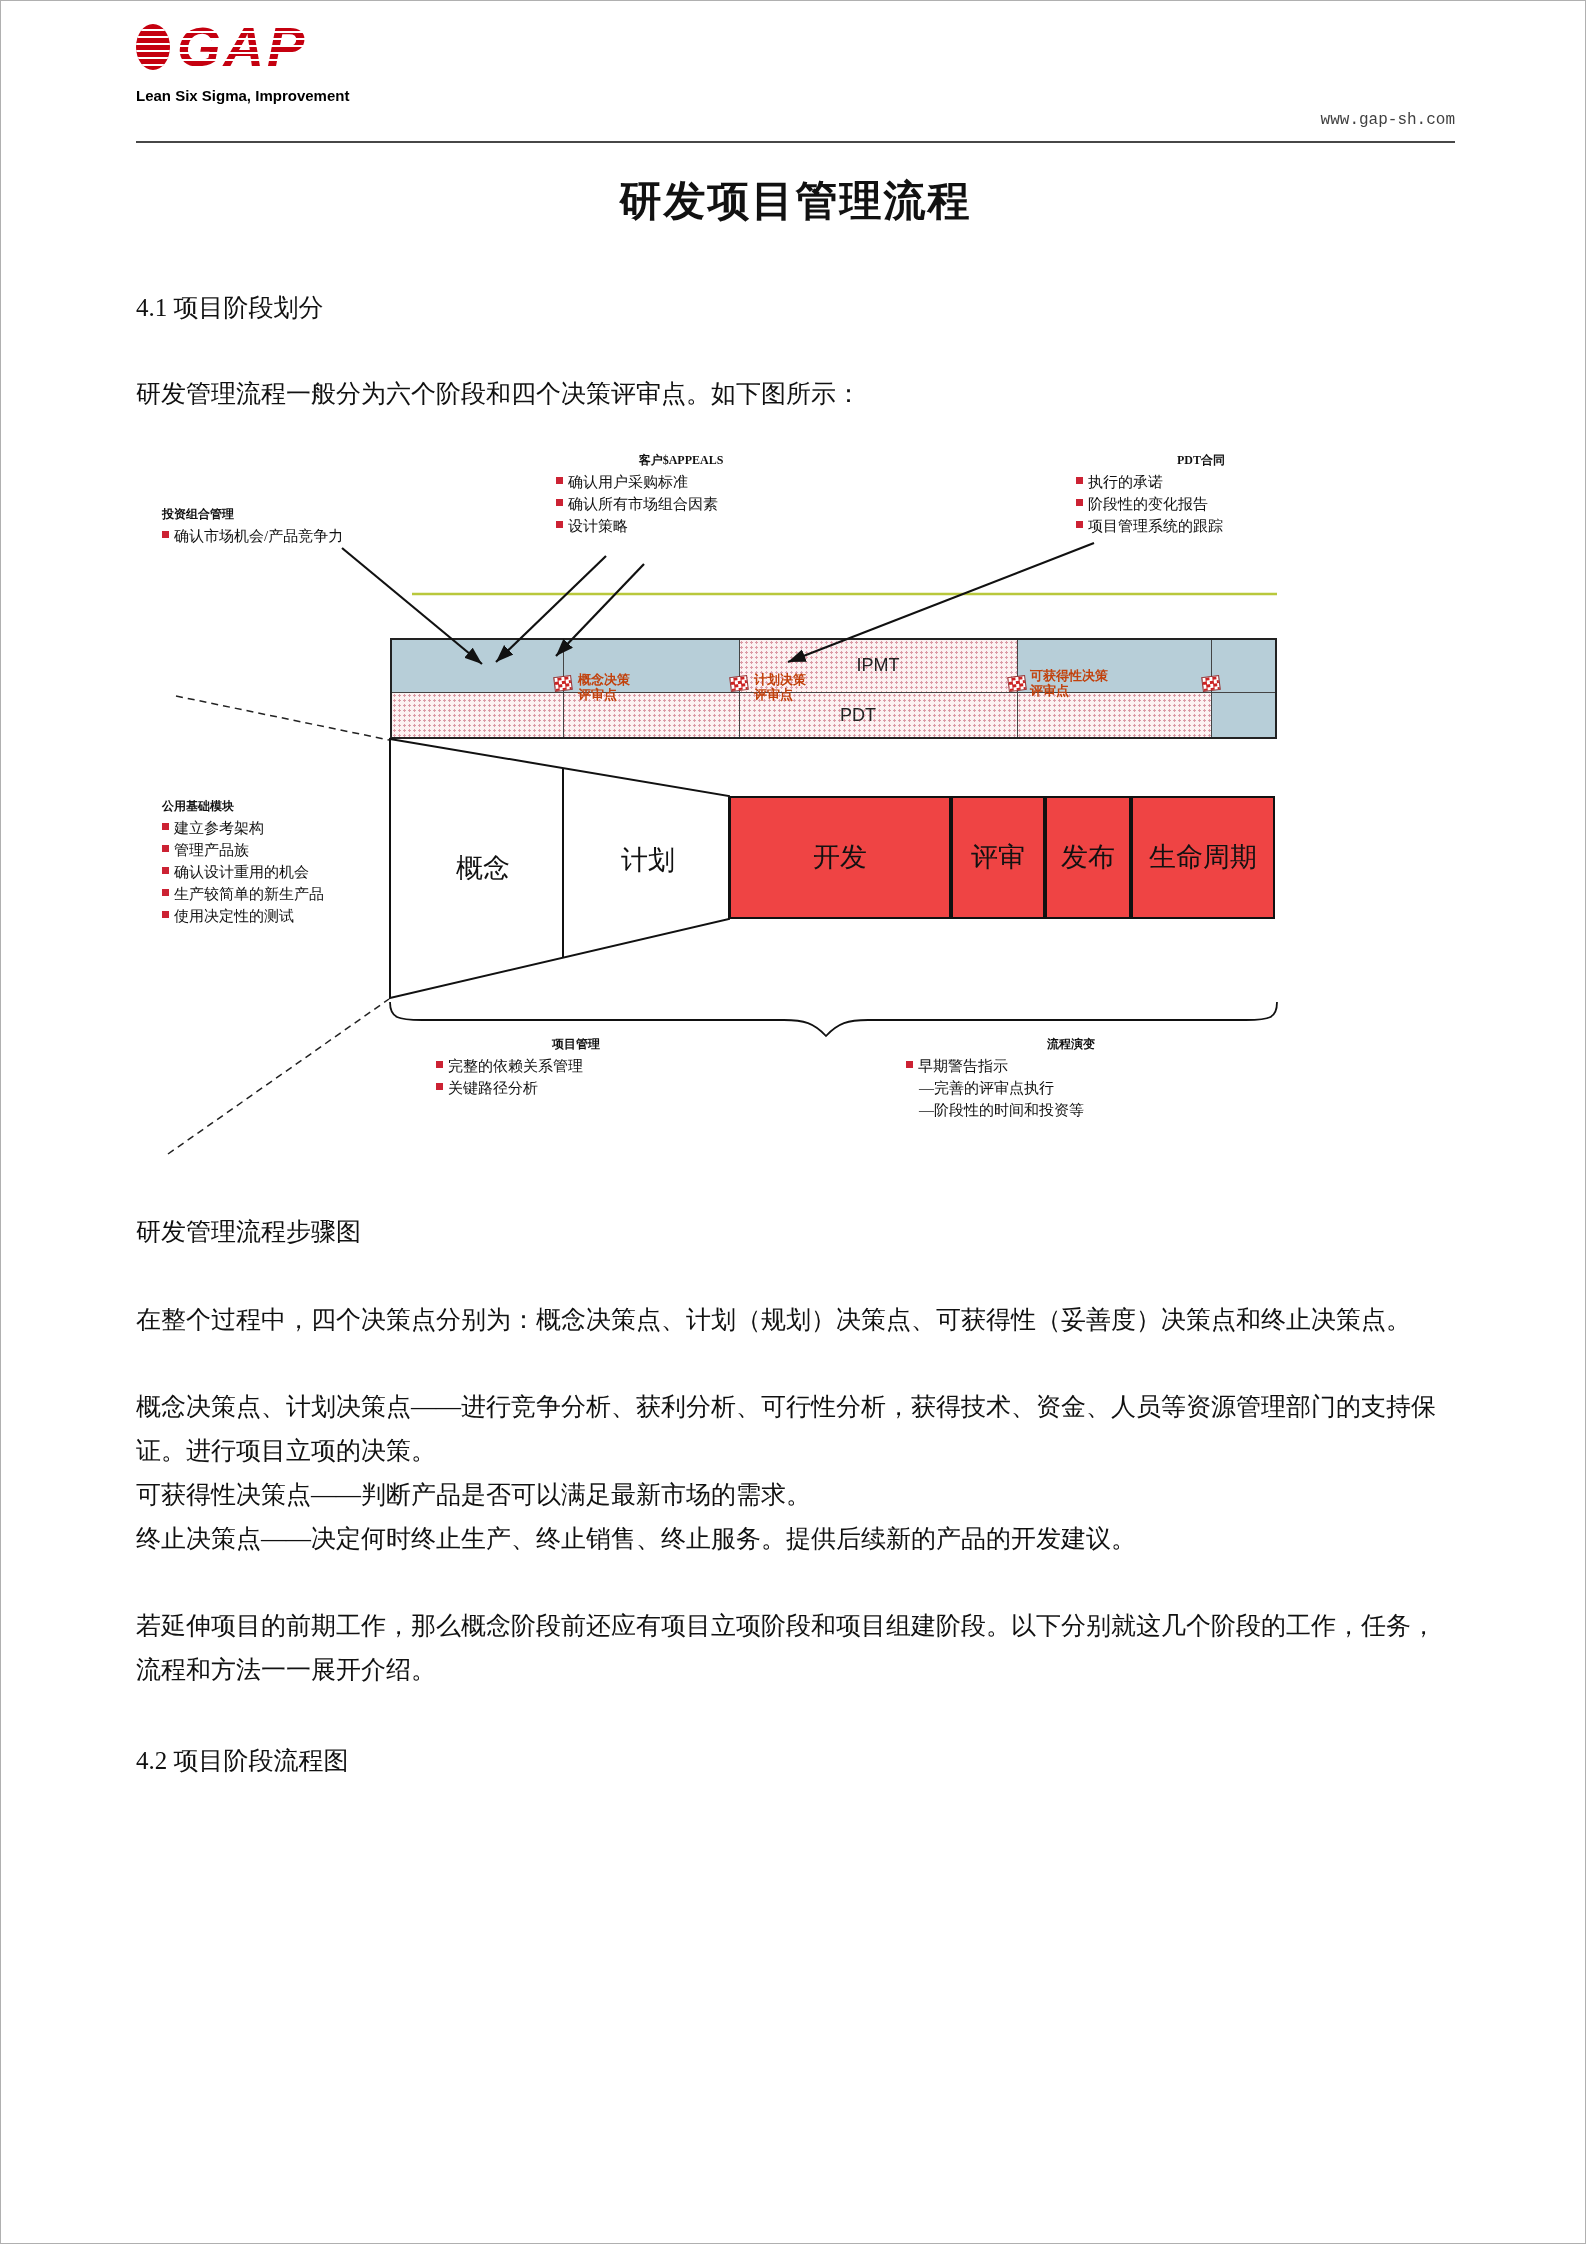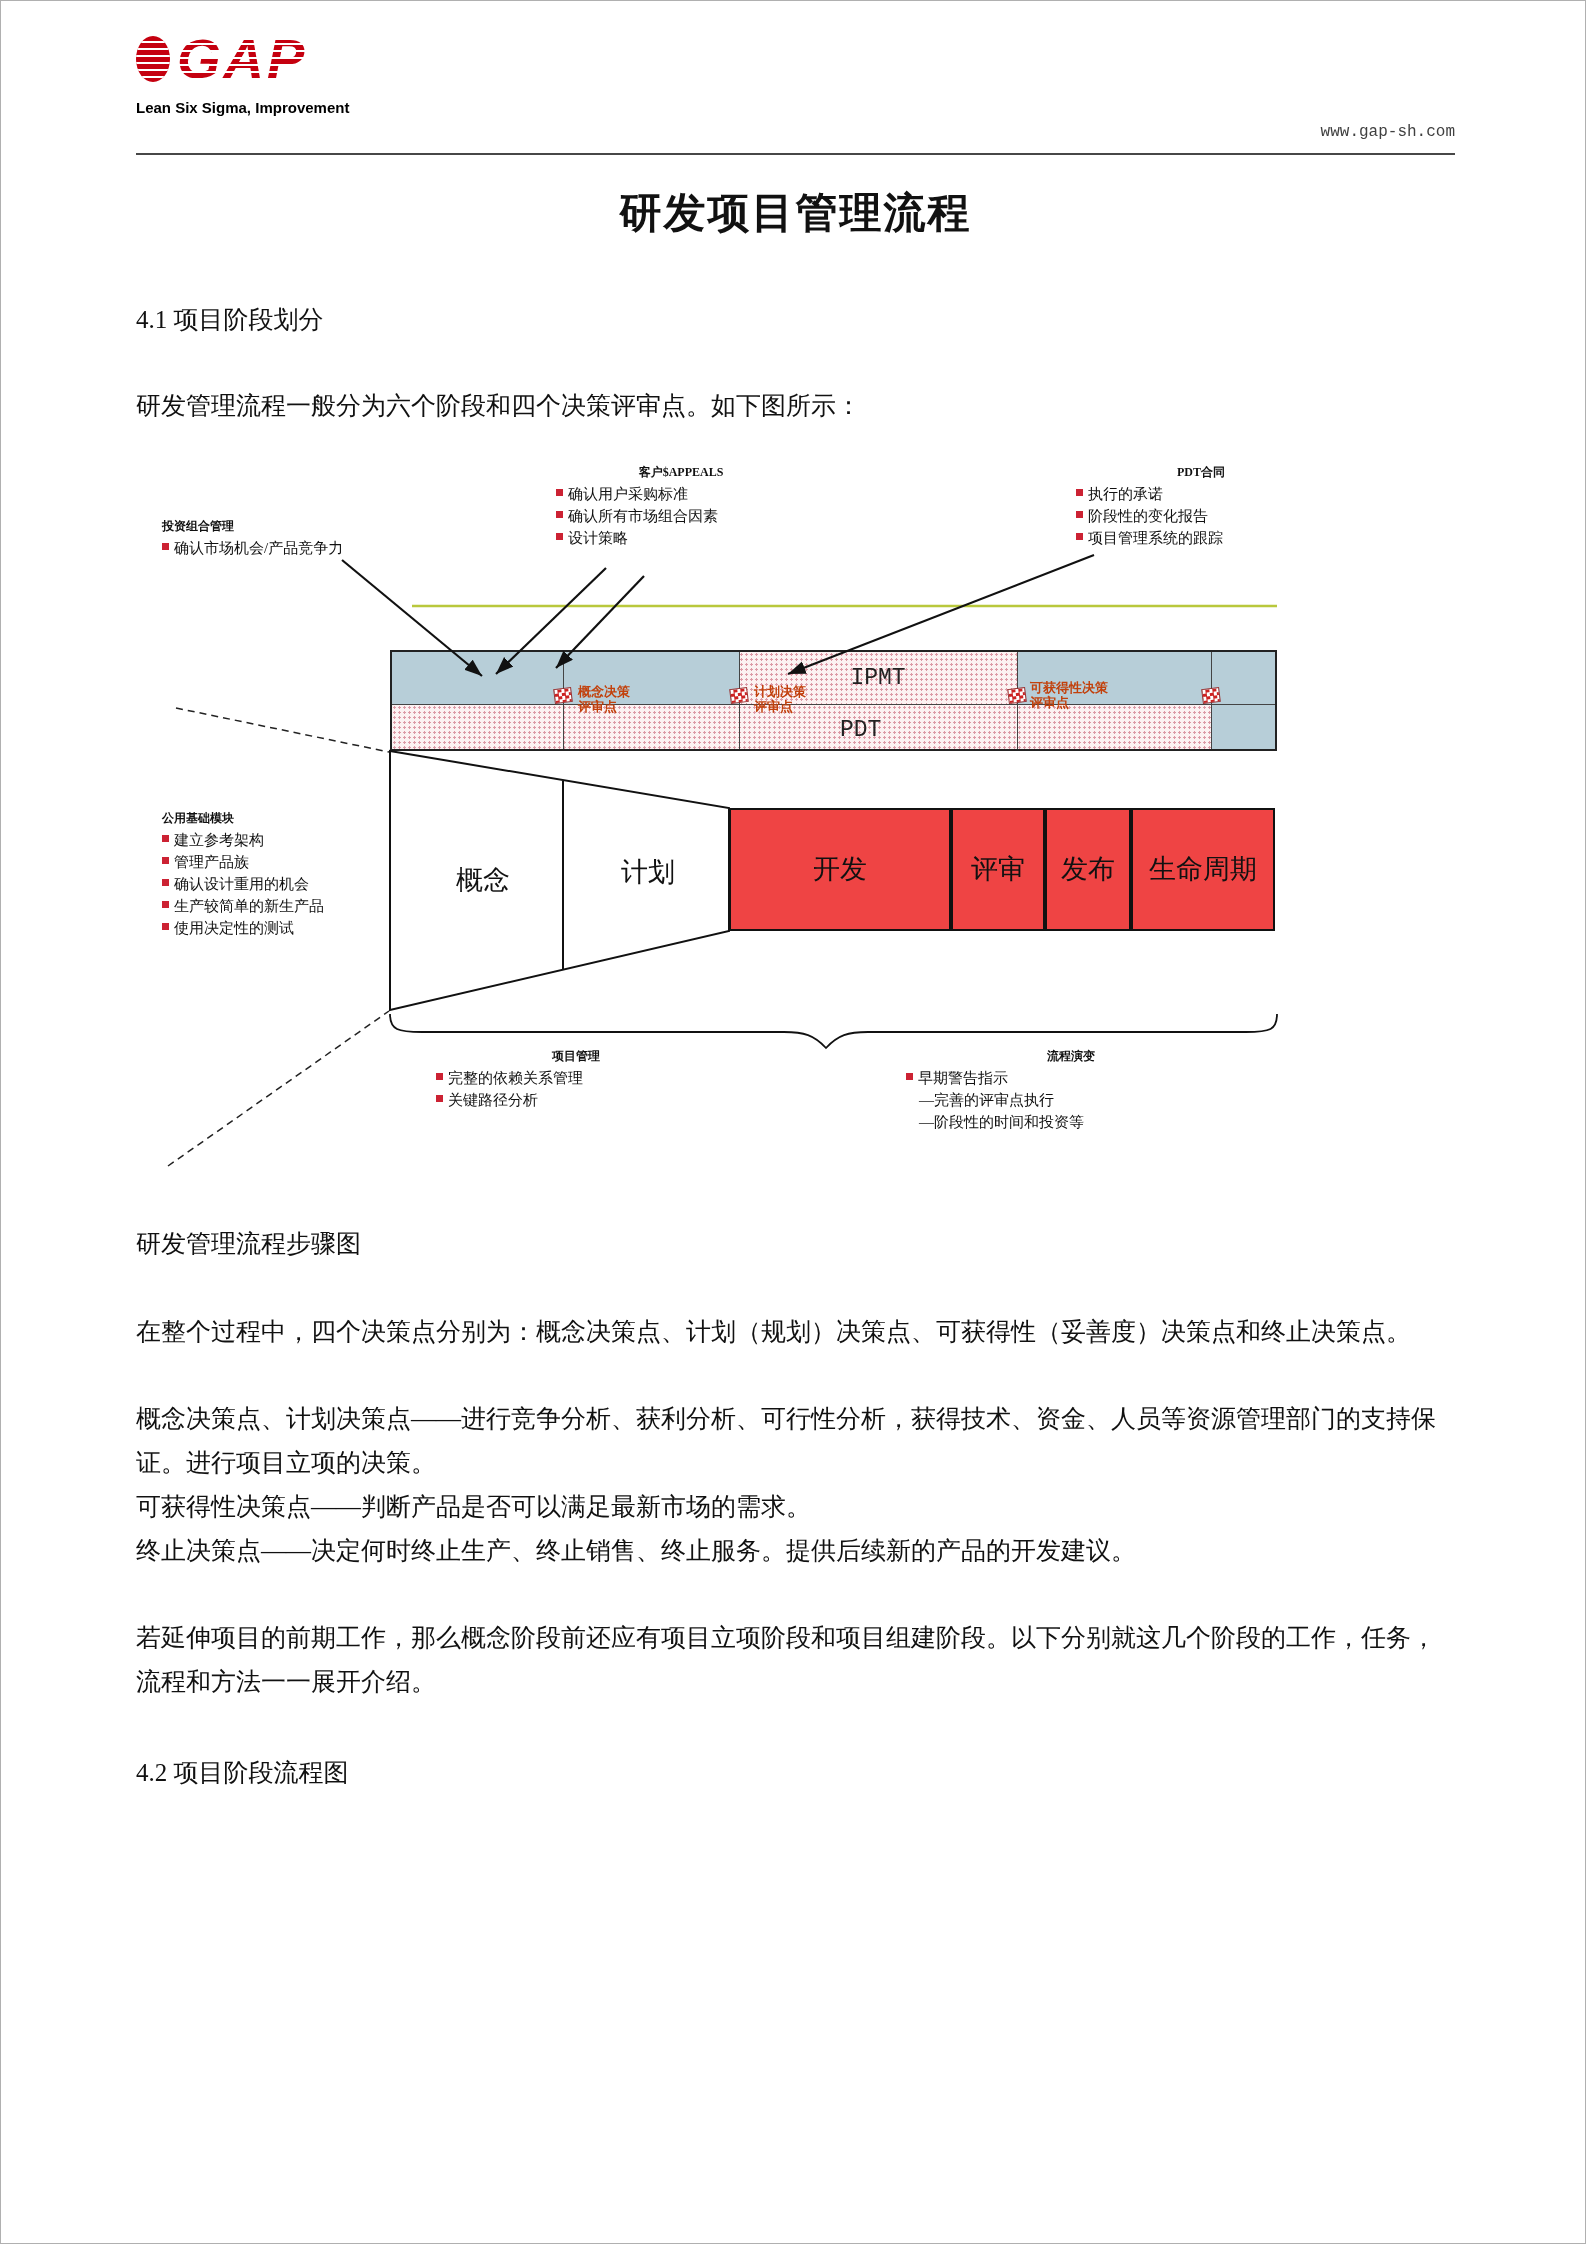--- a/index.html
+++ b/index.html
@@ -2,21 +2,21 @@
 <html><head>
 <meta charset="utf-8">
 <style>
   * { margin:0; padding:0; box-sizing:border-box; }
   html,body { background:#9a9a9a; }
   .page {
     position:relative; width:1586px; height:2244px; margin:0 auto;
     background:#fff; border:1px solid #b0b0b0; overflow:hidden;
     font-family:"Liberation Serif", serif; color:#111;
   }
-  .content { padding:12px 130px 0 135px; }
+  .content { padding:0 130px 0 135px; }
 
   
   .header { position:relative; height:142px; border-bottom:2px solid #474747; padding-top:18px; }
   .logo { display:flex; align-items:center; gap:7px; }
   .logo-mark { width:34px; height:46px; border-radius:50%; background:#c5000f; position:relative; }
   .logo-mark::after { content:""; position:absolute; inset:0; border-radius:50%;
     background:repeating-linear-gradient(to bottom, transparent 0 5px, #fff 5px 7px); }
   .logo-text { position:relative; display:inline-block; color:#c5000f;
     font-family:"Liberation Sans", sans-serif; font-weight:900; font-style:italic;
     font-size:56px; line-height:1; letter-spacing:3px; }
@@ -43,21 +43,21 @@
   .bar { position:absolute; left:254px; top:190px; width:887px; height:101px;
     border:2px solid #222; background:#b7ced8; z-index:1; }
   .bar-row1 { position:relative; height:53px; border-bottom:1px solid #444; }
   .pinkdots { background-color:#fcf2f2;
     background-image:radial-gradient(#dc9aa6 1px, transparent 1.3px); background-size:5px 5px; }
   .seg-pink { position:absolute; left:347px; top:0; width:278px; height:100%;
     display:flex; align-items:center; justify-content:center; }
   .bar-row2 { position:relative; height:44px; }
   .seg-blue { position:absolute; left:819px; top:0; width:64px; height:100%; background:#b7ced8; }
   .vdiv { position:absolute; top:0; bottom:0; width:1px; background:#444; }
-  .bar-label { font-size:23px; color:#222; font-family:Liberation Mono, monospace; }
+  .bar-label { font-size:18px; color:#222; font-family:Liberation Sans, sans-serif; }
   .pdt-label { position:absolute; left:448px; top:12px; }
 
   .flag { position:absolute; z-index:6; width:18px; height:15px; border:1px solid #933;
     background:conic-gradient(#c22 0 25%, #fff 0 50%, #c22 0 75%, #fff 0) 0 0/7px 7px;
     transform:rotate(-7deg); }
   .cp { position:absolute; z-index:6; color:#c2410c; font-size:13px; line-height:1.2;
     font-weight:bold; width:110px; }
 
   .stage { position:absolute; top:348px; height:123px; border:2px solid #111; background:#ef4444;
     display:flex; align-items:center; justify-content:center; font-size:27px; z-index:2; }

